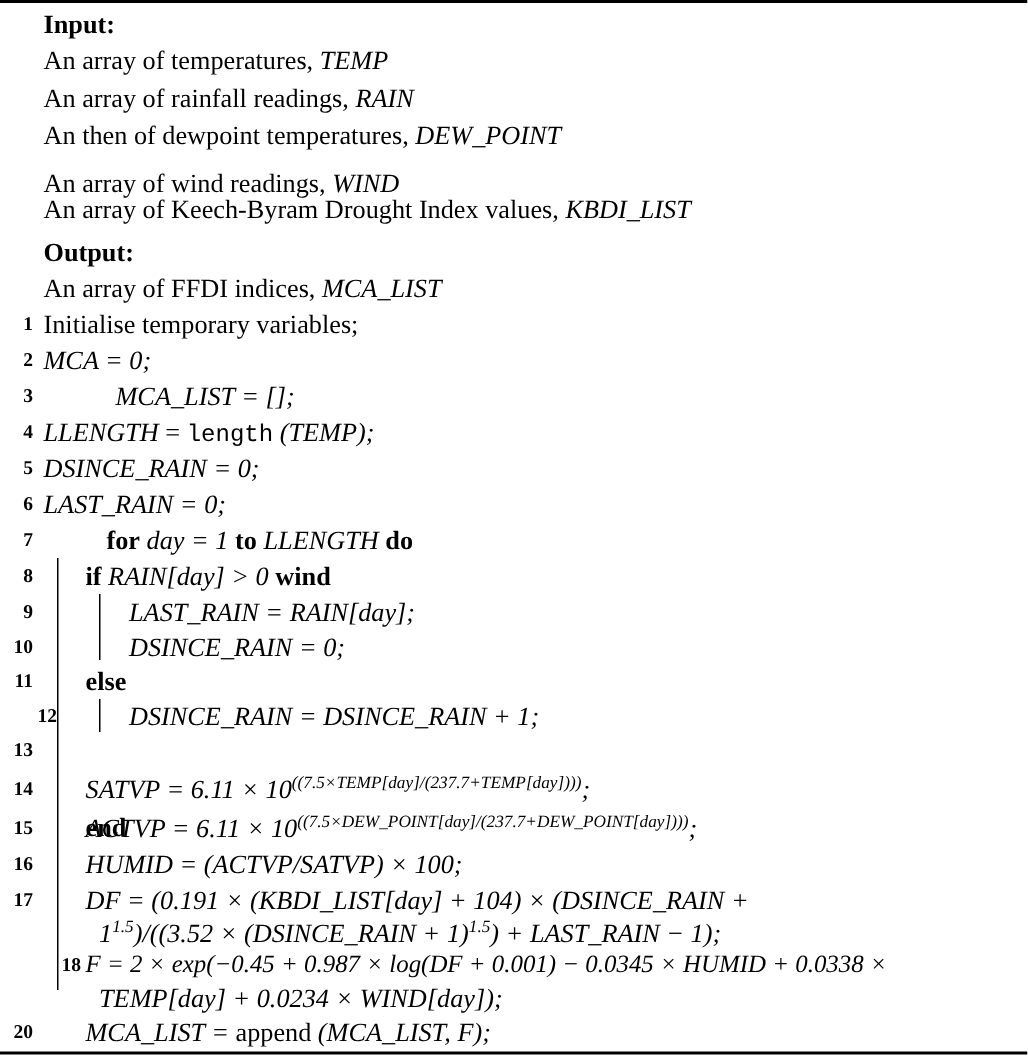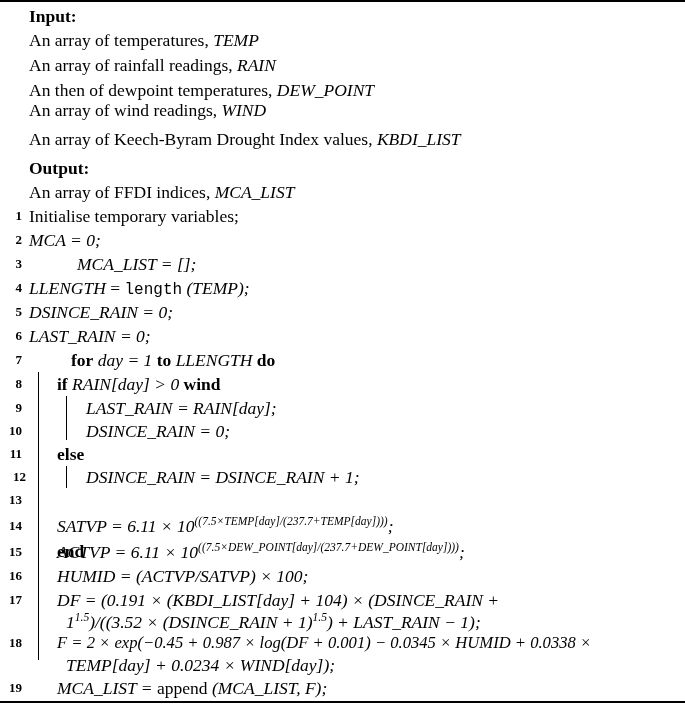--- a/index.html
+++ b/index.html
@@ -17,21 +17,21 @@
 </style>
 </head>
 <body>
 
 <div class="rule-top"></div>
 
 <div class="line b" style="left:29px;top:6px;">Input:</div>
 <div class="line" style="left:29px;top:30px;"><span>An array of temperatures, </span><span class="i">TEMP</span></div>
 <div class="line" style="left:29px;top:55px;"><span>An array of rainfall readings, </span><span class="i">RAIN</span></div>
 <div class="line" style="left:29px;top:80px;"><span>An then of dewpoint temperatures, </span><span class="i">DEW_POINT</span></div>
-<div class="line" style="left:29px;top:100px;text-align:center;"><span>An array of wind readings, </span><span class="i">WIND</span></div>
+<div class="line" style="left:29px;top:112px;text-align:center;"><span>An array of wind readings, </span><span class="i">WIND</span></div>
 <div class="line" style="left:29px;top:129px;"><span>An array of Keech-Byram Drought Index values, </span><span class="i">KBDI_LIST</span></div>
 
 <div class="line b" style="left:29px;top:158px;">Output:</div>
 <div class="line" style="left:29px;top:182px;"><span>An array of FFDI indices, </span><span class="i">MCA_LIST</span></div>
 
 <div class="num" style="left:0;top:206px;">1</div>
 <div class="line" style="left:29px;top:206px;">Initialise temporary variables;</div>
 
 <div class="num" style="left:0;top:230px;">2</div>
 <div class="line i" style="left:29px;top:230px;">MCA = 0;</div>
@@ -63,39 +63,39 @@
 <div class="line i" style="left:86px;top:398px;">LAST_RAIN = RAIN[day];</div>
 
 <div class="num" style="left:0;top:421px;text-align:right;">10</div>
 <div class="line i" style="left:86px;top:421px;">DSINCE_RAIN = 0;</div>
 
 <div class="num" style="left:0;top:444px;">11</div>
 <div class="line b" style="left:57px;top:444px;">else</div>
 
 <div class="vbar" style="left:66px;top:466px;height:22px;"></div>
 
-<div class="num" style="left:4px;top:467px;">12</div>
+<div class="num" style="left:16px;top:467px;">12</div>
 <div class="line i" style="left:86px;top:467px;">DSINCE_RAIN = DSINCE_RAIN + 1;</div>
 
 <div class="num" style="left:0;top:490px;">13</div>
 <div class="line b" style="left:57px;top:509px;margin-top:32px;">end</div>
 
 <div class="num" style="left:0;top:516px;">14</div>
 <div class="line i" style="left:57px;top:516px;"><span>SATVP = 6.11 × 10</span><sup>((7.5×TEMP[day]/(237.7+TEMP[day])))</sup><span>;</span></div>
 
 <div class="num" style="left:0;top:542px;">15</div>
 <div class="line i" style="left:57px;top:542px;"><span>ACTVP = 6.11 × 10</span><sup>((7.5×DEW_POINT[day]/(237.7+DEW_POINT[day])))</sup><span>;</span></div>
 
 <div class="num" style="left:0;top:566px;">16</div>
 <div class="line i" style="left:57px;top:566px;">HUMID = (ACTVP/SATVP) × 100;</div>
 
 <div class="num" style="left:0;top:590px;">17</div>
 <div class="line i" style="left:57px;top:590px;">DF = (0.191 × (KBDI_LIST[day] + 104) × (DSINCE_RAIN +</div>
 <div class="line i" style="left:66px;top:612px;"><span>1</span><sup>1.5</sup><span>)/((3.52 × (DSINCE_RAIN + 1)</span><sup>1.5</sup><span>) + LAST_RAIN − 1);</span></div>
 
-<div class="num" style="left:0;top:633px;">18</div>
+<div class="num" style="left:0;top:633px;padding-left:32px;">18</div>
 <div class="line i" style="left:57px;top:633px;font-size:16.6px;">F = 2 × exp(−0.45 + 0.987 × log(DF + 0.001) − 0.0345 × HUMID + 0.0338 ×</div>
 <div class="line i" style="left:66px;top:655px;">TEMP[day] + 0.0234 × WIND[day]);</div>
 
-<div class="num" style="left:0;top:678px;">19</div>
+<div class="num" style="left:0;top:678px;">20</div>
 <div class="line" style="left:57px;top:678px;"><span class="i">MCA_LIST = </span><span>append</span> <span class="i">(MCA_LIST, F);</span></div>
 
 <div class="rule-bot"></div>
 
 </body></html>

